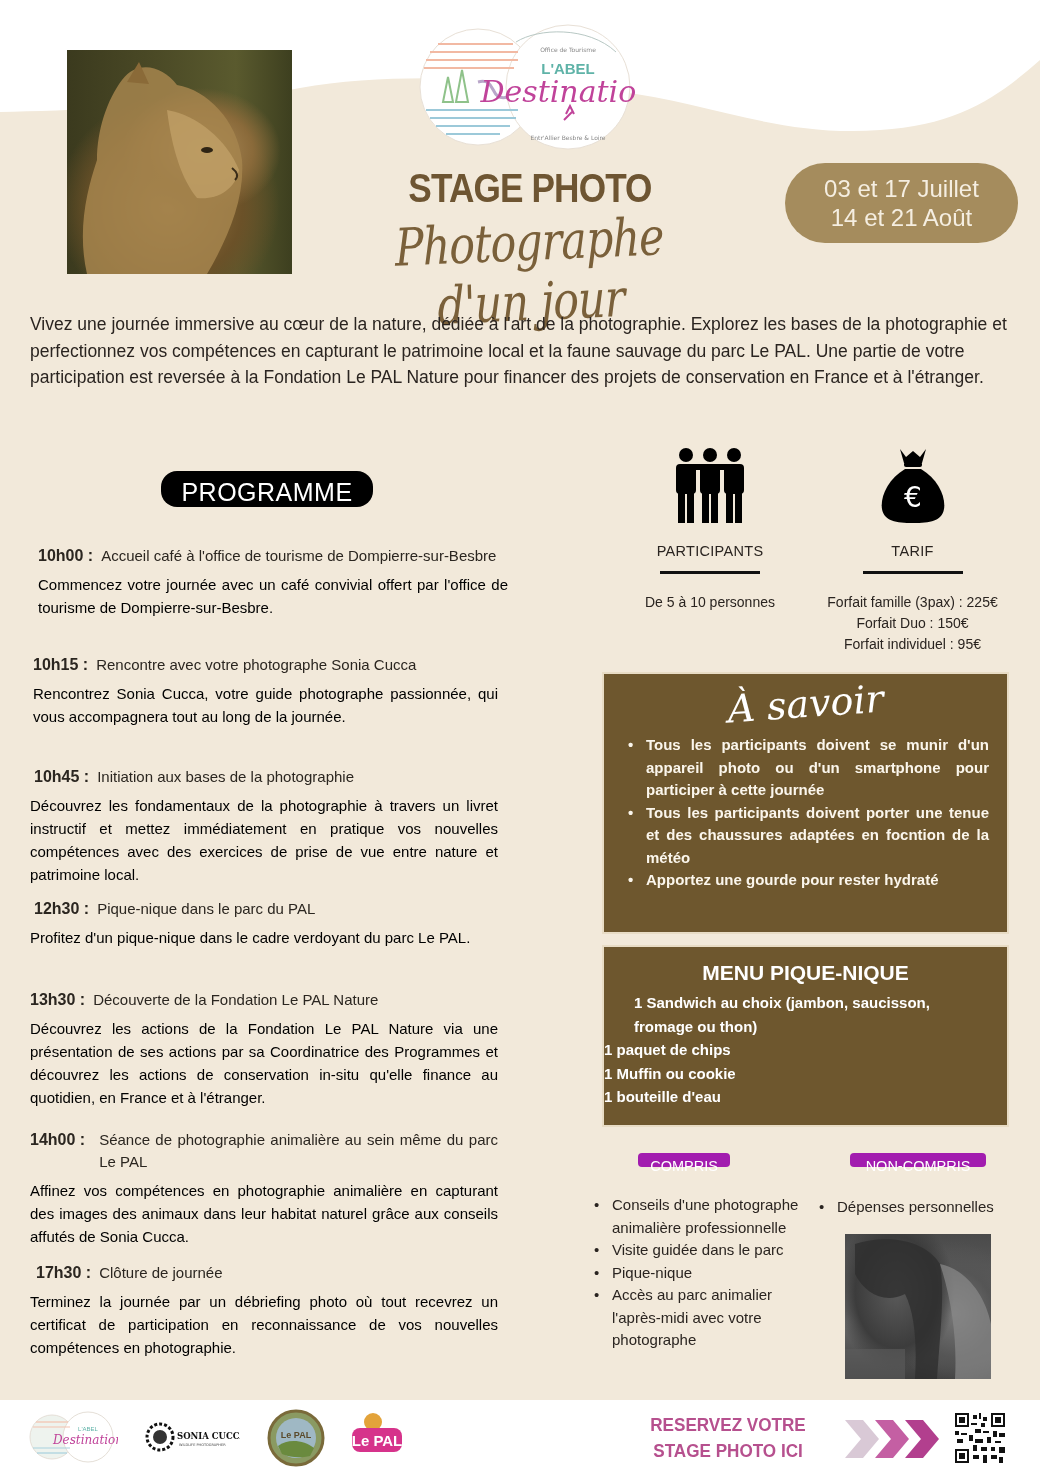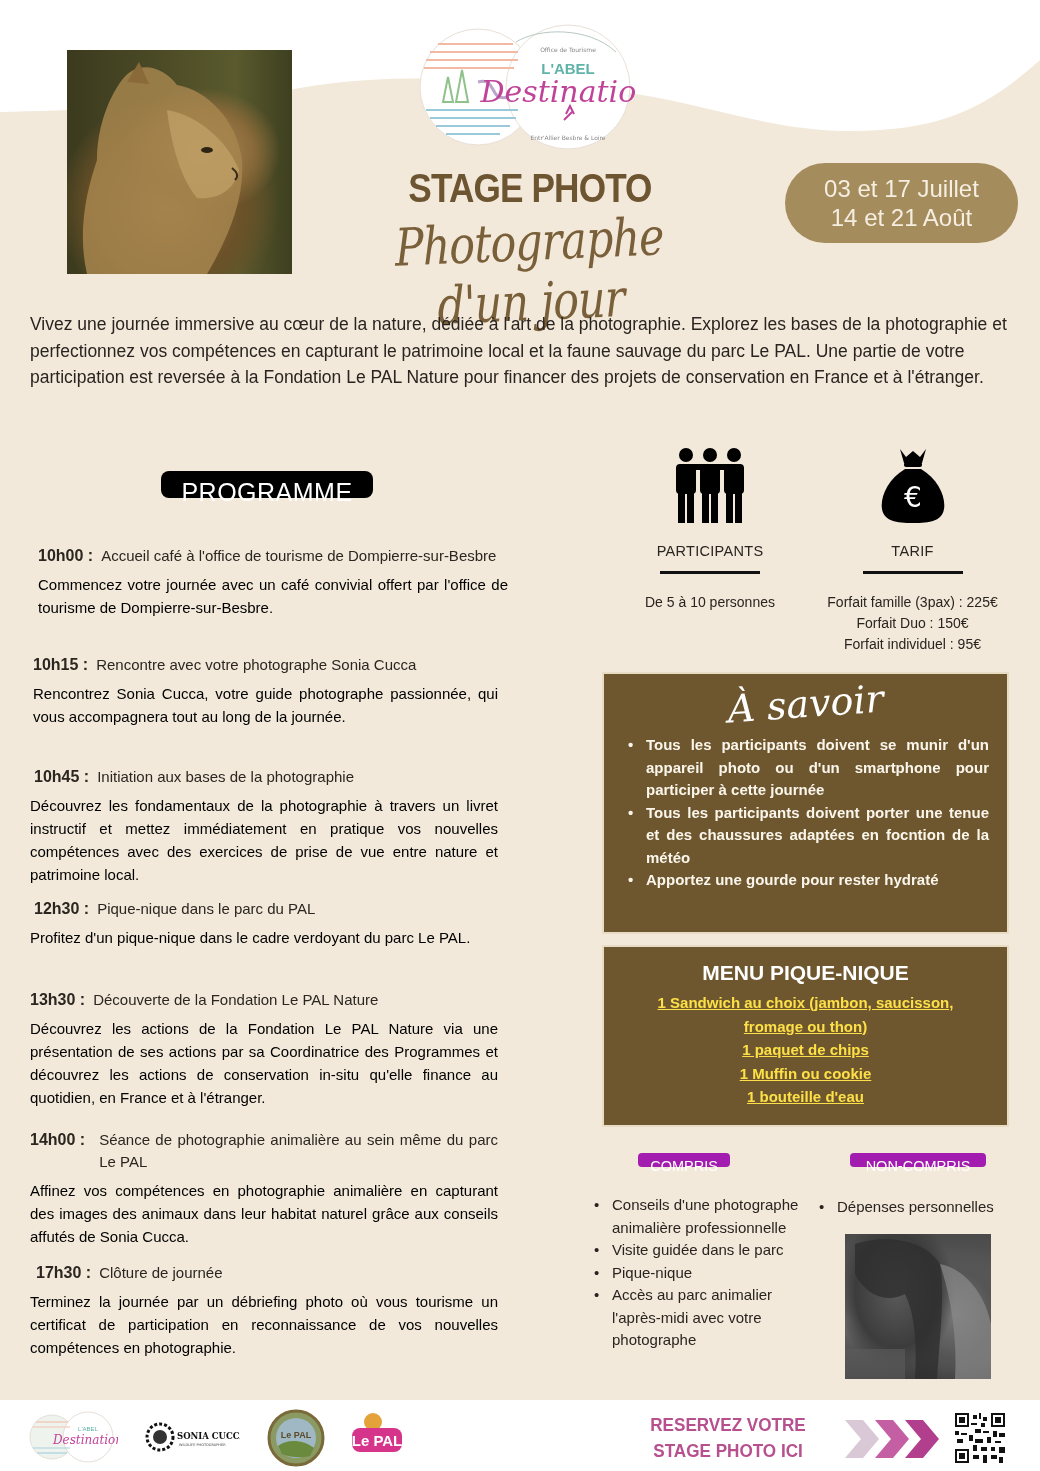--- a/index.html
+++ b/index.html
@@ -40,22 +40,22 @@
     background: #a58c5d; border-radius: 40px; color: #f5eee1;
     font-family: "Liberation Sans", sans-serif; font-size: 24px; line-height: 29px;
     text-align: center; padding-top: 11px;
   }
   .intro {
     position: absolute; left: 30px; top: 311px; width: 980px; 
     font-family: "Liberation Sans", sans-serif; font-size: 17.5px; line-height: 26.5px;
     color: #2a2420;
   }
   .programme-badge {
-    position: absolute; left: 161px; top: 471px; width: 212px; height: 27px;
-    background: #000; color: #fff; border-radius: 8px; text-align: center;
+    position: absolute; left: 161px; top: 471px; width: 212px; height: 36px;
+    background: #000; color: #fff; border-radius: 16px; text-align: center;
     font-family: "Liberation Sans", sans-serif; font-size: 25px; line-height: 43px;
     letter-spacing: 0.5px;
   }
   .prog-item { position: absolute; left: 30px; width: 470px; font-family: "Liberation Sans", sans-serif; }
   .prog-head { display: flex; font-size: 15px; line-height: 22px; color: #2b2620; }
   .prog-time { font-weight: 700; font-size: 16px; flex: 0 0 auto; margin-right: 8px; }
   .prog-title { flex: 1; text-align: justify; }
   .prog-desc { font-size: 15px; line-height: 23px; text-align: justify; margin-top: 6px; color: #000000; }
 
   .icon-block { position: absolute; text-align: center; font-family: "Liberation Sans", sans-serif; }
@@ -71,21 +71,21 @@
     text-align: center; font-family: "DejaVu Serif", serif; font-style: italic;
     font-size: 38px; color: #fff; margin-top: 8px; transform: rotate(-4deg);
   }
   .a-savoir-list { list-style: none; margin: 8px 18px 0 22px; }
   .a-savoir-list li {
     position: relative; padding-left: 20px; font-weight: 700; font-size: 15px;
     line-height: 22.5px; text-align: justify; color: #fbf6ec;
   }
   .a-savoir-list li::before { content: "•"; position: absolute; left: 2px; top: 0; }
   .menu-title { text-align: center; font-weight: 700; font-size: 21px; margin-top: 14px; color: #fff; }
-  .menu-list { text-align: center; font-weight: 700; font-size: 15px; line-height: 23.5px; margin-top: 6px; color: #fde047; text-decoration: underline; }
+  .menu-list { font-weight: 700; font-size: 15px; line-height: 23.5px; margin-top: 6px; color: #ffffff; }
 
   .small-badge {
     position: absolute; background: #a21caf; color: #fff; border-radius: 4px;
     font-family: "Liberation Sans", sans-serif; font-size: 14.5px; text-align: center;
     height: 14px; line-height: 26px;
   }
   .inc-list { position: absolute; list-style: none; font-family: "Liberation Sans", sans-serif; font-size: 15px; line-height: 22.5px; color: #2a2420; }
   .inc-list li { position: relative; padding-left: 20px; }
   .inc-list li::before { content: "•"; position: absolute; left: 2px; }
 
@@ -210,21 +210,21 @@
       <span class="prog-title">Séance de photographie animalière au sein même du parc Le PAL</span>
     </div>
   <div class="prog-desc">Affinez vos compétences en photographie animalière en capturant des images des animaux dans leur habitat naturel grâce aux conseils affutés de Sonia Cucca.</div>
 </div>
 
 <div class="prog-item" style="top:1262px; left:30px; width:468px;">
   <div class="prog-head">
       <span class="prog-time" style="margin-left:6px;">17h30 :</span>
       <span class="prog-title">Clôture de journée</span>
     </div>
-  <div class="prog-desc">Terminez la journée par un débriefing photo où vous tourisme un certificat de participation en reconnaissance de vos nouvelles compétences en photographie.</div>
+  <div class="prog-desc">Terminez la journée par un débriefing photo où tout recevrez un certificat de participation en reconnaissance de vos nouvelles compétences en photographie.</div>
 </div>
 
 <div class="icon-block" style="left:620px; top:445px; width:180px;">
   <svg width="80" height="80" viewBox="0 0 80 80">
     <g fill="#000">
       <circle cx="16" cy="10" r="7"></circle>
         <circle cx="40" cy="10" r="7"></circle>
         <circle cx="64" cy="10" r="7"></circle>
       <rect x="6" y="19" width="20" height="30" rx="4"></rect>
         <rect x="30" y="19" width="20" height="30" rx="4"></rect>

